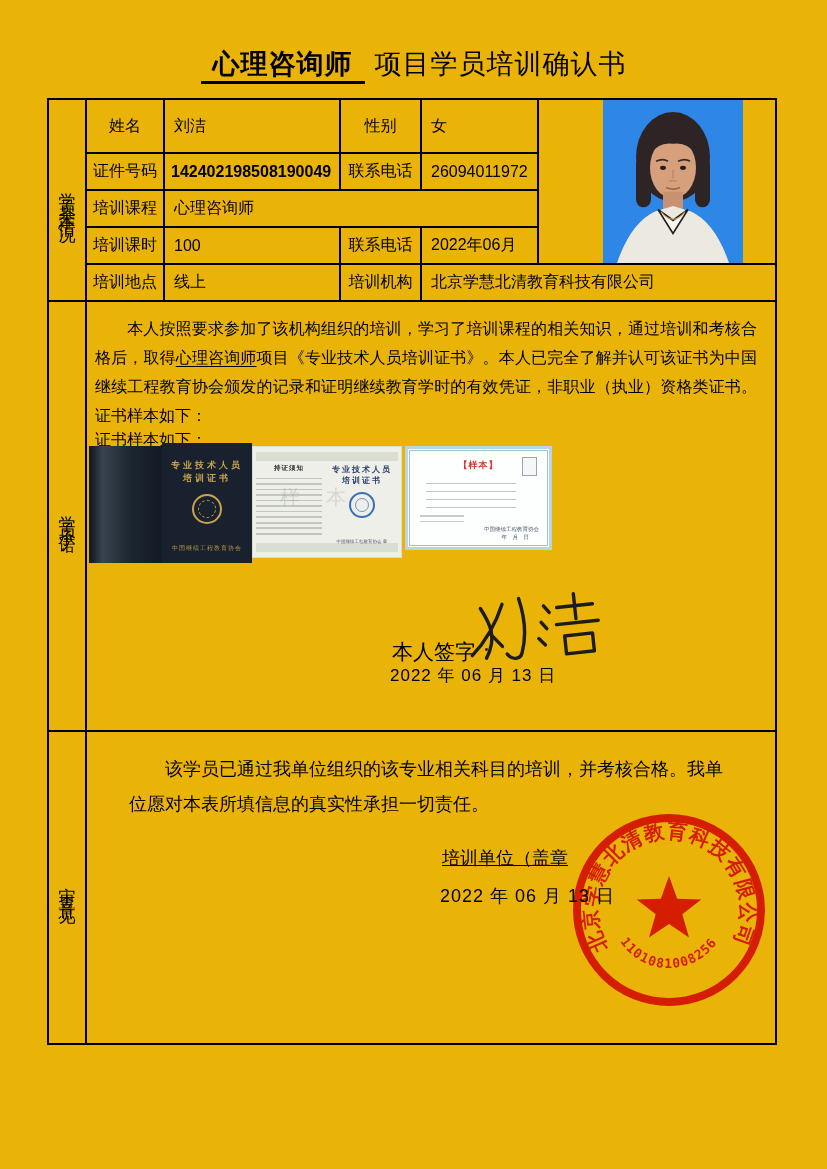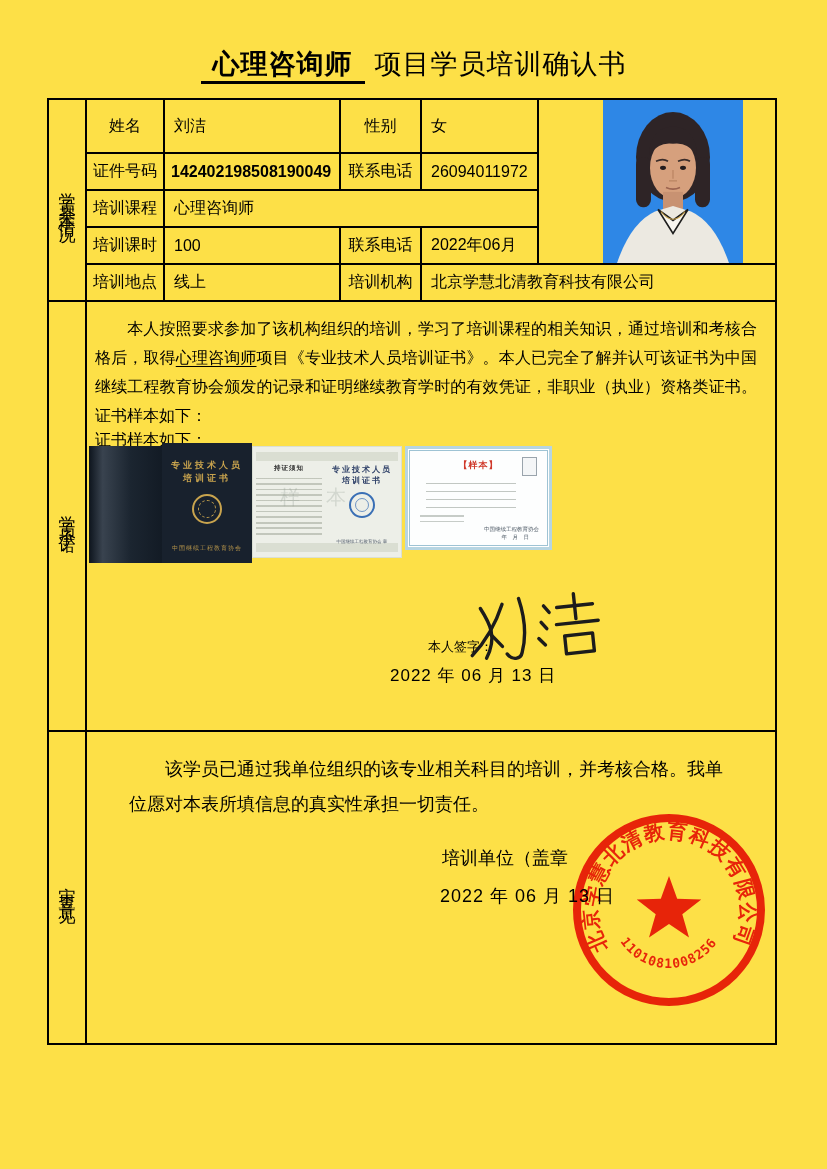--- a/index.html
+++ b/index.html
@@ -1,18 +1,18 @@
 <!DOCTYPE html>
 <html><head>
 <meta charset="utf-8">
 <style>
   * { margin:0; padding:0; box-sizing:border-box; }
   html,body { background:#ffffff; }
   body { font-family:"Liberation Sans","DejaVu Sans",sans-serif; color:#000; }
-  .page { position:relative; width:827px; height:1169px; background:#fde047; overflow:hidden; }
+  .page { position:relative; width:827px; height:1169px; background:#eab308; overflow:hidden; }
 
   
   .title { position:absolute; top:46px; left:0; width:100%; text-align:center;
            font-size:27px; letter-spacing:1px; white-space:nowrap; }
   .title .emph { font-weight:bold; border-bottom:3px solid #000; padding:0 12px 2px 12px; }
   .title .rest { font-weight:500; margin-left:10px; }
 
   
   table.form { position:absolute; left:47px; top:98px; width:728px;
                border-collapse:collapse; table-layout:fixed; }
@@ -81,30 +81,30 @@
   .sample-photo { position:absolute; right:12px; top:8px; width:15px; height:19px;
                   border:1px solid #9aa4ac; background:#f4f6f7; }
   .sample-lines { position:absolute; left:18px; top:34px; width:90px; height:26px;
                   background:repeating-linear-gradient(#9aa39b 0 1.5px, transparent 1.5px 8px); opacity:.6; }
   .sample-lines2 { position:absolute; left:12px; top:66px; width:44px; height:12px;
                    background:repeating-linear-gradient(#9aa39b 0 1.5px, transparent 1.5px 6px); opacity:.55; }
   .sample-org { position:absolute; right:10px; bottom:14px; font-size:5.5px; color:#4e5a66; }
   .sample-date { position:absolute; right:18px; bottom:6px; font-size:5.5px; color:#4e5a66; letter-spacing:2px; }
 
   
-  .sig-label { position:absolute; left:305px; top:336px; font-size:13px;margin-left:36px; }
+  .sig-label { position:absolute; left:305px; top:336px; font-size:21px; }
   .sig-svg { position:absolute; left:372px; top:286px; width:170px; height:85px;
              transform:rotate(-6deg); }
   .sig-date { position:absolute; left:303px; top:362px; font-size:17px; letter-spacing:1px; }
 
   
   .review-para { position:absolute; left:42px; top:20px; width:604px;
                  font-size:18px; line-height:35px; }
   .review-para .indent { display:inline-block; width:36px; }
-  .unit-label { position:absolute; left:355px; top:114px; font-size:18px; }
+  .unit-label { position:absolute; left:355px; top:114px; font-size:18px;text-decoration:underline; }
   .review-date { position:absolute; left:353px; top:152px; font-size:18px; letter-spacing:1px; }
 
   
   .stamp { position:absolute; left:482px; top:78px; width:200px; height:200px;
            mix-blend-mode:multiply; opacity:.93; }
 </style>
 </head>
 <body>
 
 <div class="page">

